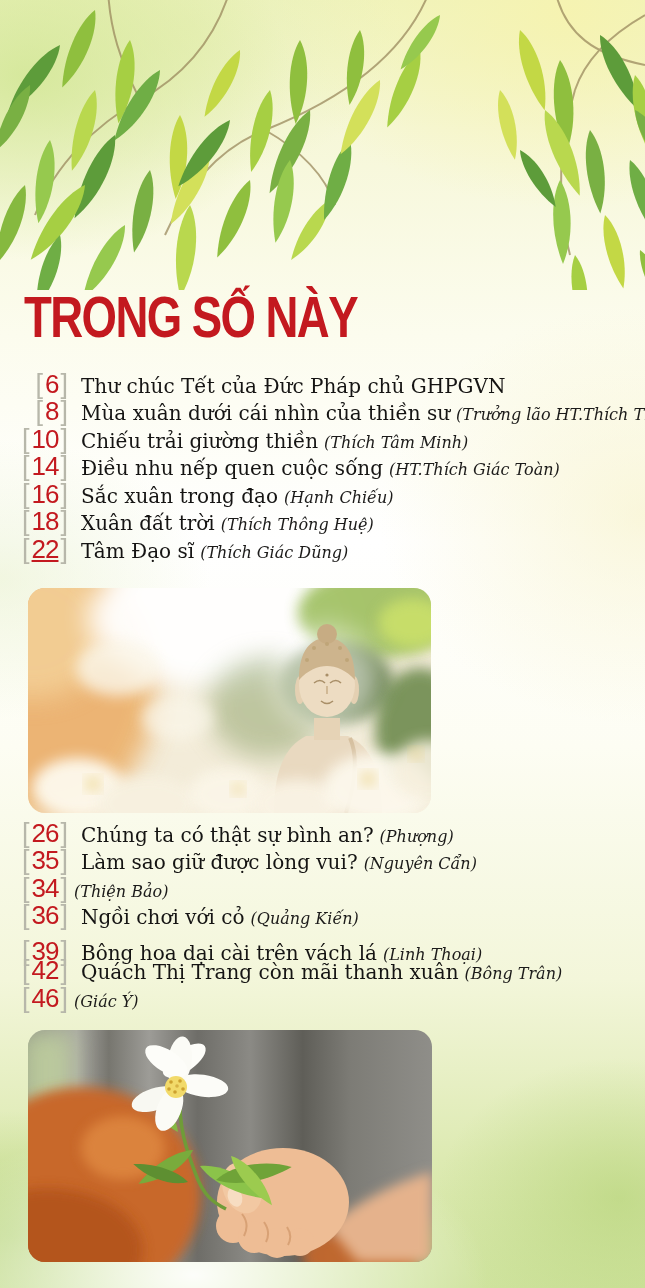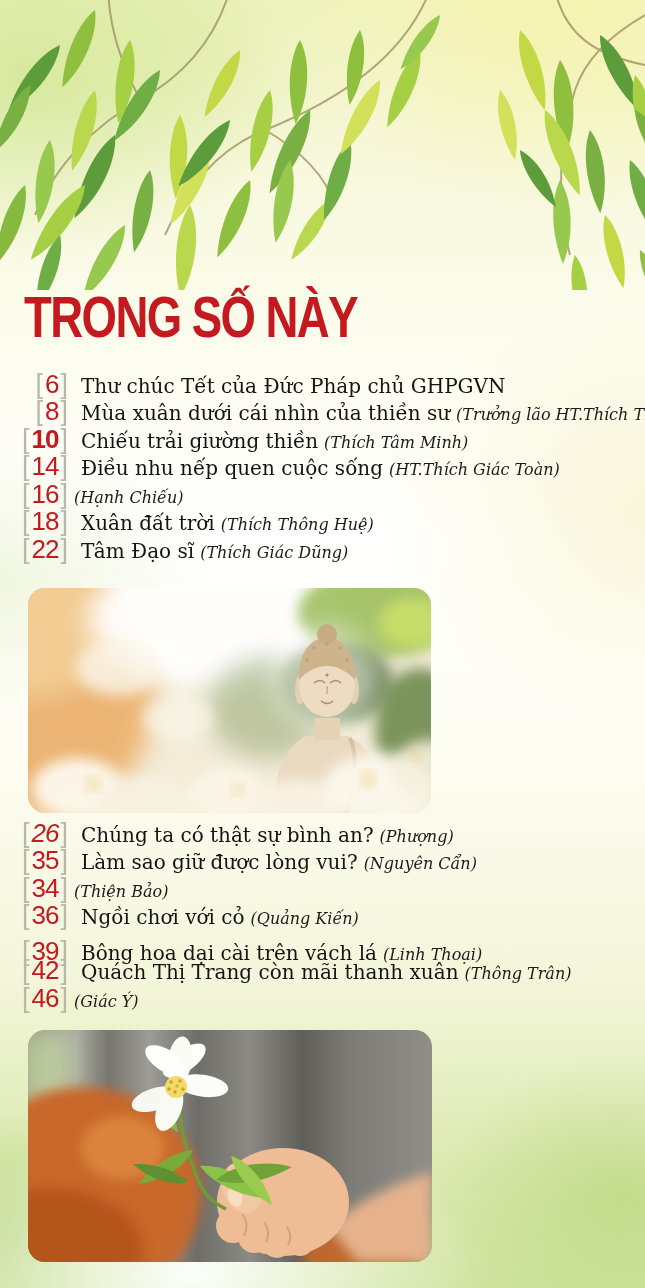--- a/index.html
+++ b/index.html
@@ -155,21 +155,21 @@
       <span class="page-num" style="color: rgb(195, 25, 31);">8</span>
       <span class="bracket" style="color: rgb(183, 183, 170);">]</span>
     </span>
     <span class="article-title">Mùa xuân dưới cái nhìn của thiền sư</span>
     <span class="article-author">(Trưởng lão HT.Thích Thanh Từ)</span>
   </li>
 
   <li class="toc-item">
     <span class="num-box">
       <span class="bracket" style="color: rgb(183, 183, 170);">[</span>
-      <span class="page-num" style="color: rgb(195, 25, 31); font-weight: bold;">10</span>
+      <span class="page-num" style="color: rgb(195, 25, 31);">10</span>
       <span class="bracket" style="color: rgb(183, 183, 170);">]</span>
     </span>
     <span class="article-title">Chiếu trải giường thiền</span>
     <span class="article-author">(Thích Tâm Minh)</span>
   </li>
 
   <li class="toc-item">
     <span class="num-box">
       <span class="bracket" style="color: rgb(183, 183, 170);">[</span>
       <span class="page-num" style="color: rgb(195, 25, 31);">14</span>
@@ -178,37 +178,38 @@
     <span class="article-title">Điều nhu nếp quen cuộc sống</span>
     <span class="article-author">(HT.Thích Giác Toàn)</span>
   </li>
 
   <li class="toc-item">
     <span class="num-box">
       <span class="bracket" style="color: rgb(183, 183, 170);">[</span>
       <span class="page-num" style="color: rgb(195, 25, 31);">16</span>
       <span class="bracket" style="color: rgb(183, 183, 170);">]</span>
     </span>
+    <span class="article-title">Sắc xuân trong đạo</span>
     <span class="article-author">(Hạnh Chiếu)</span>
   </li>
 
   <li class="toc-item">
     <span class="num-box">
       <span class="bracket" style="color: rgb(183, 183, 170);">[</span>
       <span class="page-num" style="color: rgb(195, 25, 31);">18</span>
       <span class="bracket" style="color: rgb(183, 183, 170);">]</span>
     </span>
     <span class="article-title">Xuân đất trời</span>
     <span class="article-author">(Thích Thông Huệ)</span>
   </li>
 
   <li class="toc-item">
     <span class="num-box">
       <span class="bracket" style="color: rgb(183, 183, 170);">[</span>
-      <span class="page-num" style="color: rgb(195, 25, 31);">22</span>
+      <span class="page-num" style="color: rgb(195, 25, 31); text-decoration: underline;">22</span>
       <span class="bracket" style="color: rgb(183, 183, 170);">]</span>
     </span>
     <span class="article-title">Tâm Đạo sĩ</span>
     <span class="article-author">(Thích Giác Dũng)</span>
   </li>
 </ul>
 
   <div id="buddha-photo" class="photo">
     <svg width="403" height="225" viewBox="0 0 403 225" aria-hidden="true">
       <defs>
@@ -265,21 +266,21 @@
         <circle cx="340" cy="191" r="6" fill="#e9cf7c" filter="url(#b1)"></circle>
         <circle cx="388" cy="166" r="5" fill="#e9cf7c" filter="url(#b1)"></circle>
       </g>
     </svg>
   </div>
 
   <ul id="toc-list-2" class="toc-list">
   <li class="toc-item">
     <span class="num-box">
       <span class="bracket" style="color: rgb(183, 183, 170);">[</span>
-      <span class="page-num" style="color: rgb(195, 25, 31); font-style: italic;">26</span>
+      <span class="page-num" style="color: rgb(195, 25, 31);">26</span>
       <span class="bracket" style="color: rgb(183, 183, 170);">]</span>
     </span>
     <span class="article-title">Chúng ta có thật sự bình an?</span>
     <span class="article-author">(Phượng)</span>
   </li>
 
   <li class="toc-item">
     <span class="num-box">
       <span class="bracket" style="color: rgb(183, 183, 170);">[</span>
       <span class="page-num" style="color: rgb(195, 25, 31);">35</span>
@@ -318,21 +319,21 @@
     <span class="article-author">(Linh Thoại)</span>
   </li>
 
   <li class="toc-item">
     <span class="num-box">
       <span class="bracket" style="color: rgb(183, 183, 170);">[</span>
       <span class="page-num" style="color: rgb(195, 25, 31);">42</span>
       <span class="bracket" style="color: rgb(183, 183, 170);">]</span>
     </span>
     <span class="article-title">Quách Thị Trang còn mãi thanh xuân</span>
-    <span class="article-author">(Thông Trân)</span>
+    <span class="article-author">(Bông Trân)</span>
   </li>
 
   <li class="toc-item">
     <span class="num-box">
       <span class="bracket" style="color: rgb(183, 183, 170);">[</span>
       <span class="page-num" style="color: rgb(195, 25, 31);">46</span>
       <span class="bracket" style="color: rgb(183, 183, 170);">]</span>
     </span>
     <span class="article-author">(Giác Ý)</span>
   </li>

